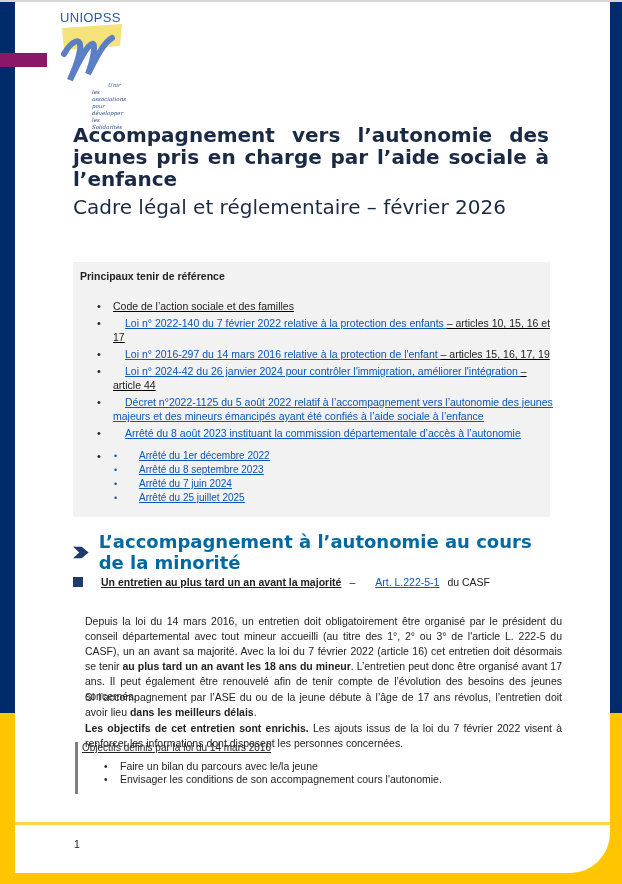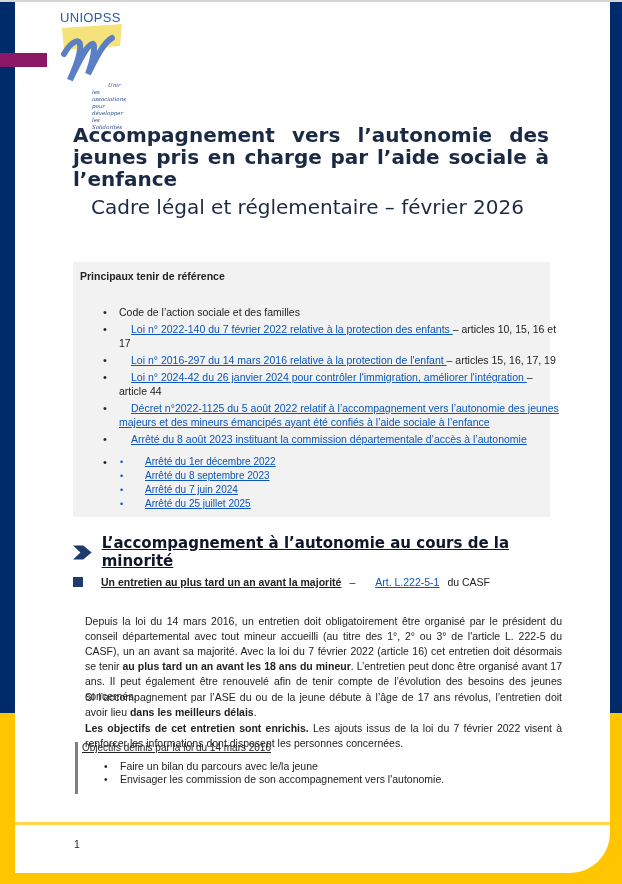--- a/index.html
+++ b/index.html
@@ -28,43 +28,43 @@
   }
   .logo-tag { position: absolute; left: 34px; top: 72px; font-size: 5.5px; color: #2a4a8a; font-style: italic; line-height: 7px; font-family: "DejaVu Serif", serif; }
 
   .title {
     position: absolute; left: 73px; top: 124px; width: 476px;
     font-family: "DejaVu Sans", sans-serif; font-weight: bold; color: #1b2a44;
     font-size: 20px; line-height: 22px; text-align: justify; text-align-last: left;
   }
   .subtitle {
     position: absolute; left: 73px; top: 195px; width: 476px;
-    font-family: "DejaVu Sans", sans-serif; color: #1b2a44; font-size: 20px; line-height: 24px; margin-left: 18px;
+    font-family: "DejaVu Sans", sans-serif; color: #1b2a44; font-size: 20px; line-height: 24px;
   }
 
   .ref-box {
     position: absolute; left: 73px; top: 262px; width: 477px; height: 255px;
     background: #f2f2f2;
   }
   .ref-title { position: absolute; left: 7px; top: 8px; font-size: 10.5px; font-weight: bold; color: #222; }
-  .ref-list { position: absolute; left: 12px; top: 27px; width: 460px; margin: 16px; padding: 0; list-style: none; }
+  .ref-list { position: absolute; left: 12px; top: 27px; width: 460px; margin: 10px; padding: 0; list-style: none; text-decoration: underline; }
   .ref-item { position: relative; padding-left: 18px; font-size: 10.5px; line-height: 14px; color: #222; margin-bottom: 3px; }
   .ref-item::before { content: "•"; position: absolute; left: 2px; top: 0; font-size: 11px; }
   .ref-item.gap { margin-top: 9px; }
   a.lnk { color: #0b56b8; text-decoration: underline; padding-left: 12px; }
   .sub-list { margin: 1px 0 0 0; padding: 0; list-style: none; }
   .sub-item { position: relative; padding-left: 14px; font-size: 10px; line-height: 14px; }
   .sub-item::before { content: "•"; position: absolute; left: 1px; top: 0; color: #0b56b8; font-size: 9px; }
 
   .section-head {
     position: absolute; left: 73px; top: 542px; width: 480px; height: 20px;
     display: flex; align-items: center;
   }
   .chev { width: 20px; height: 15px; margin-right: 10px; }
-  .section-title { font-family: "DejaVu Sans", sans-serif; font-weight: bold; font-size: 15px; color: #0f172a; text-decoration: underline; }
+  .section-title { font-family: "DejaVu Sans", sans-serif; font-weight: bold; font-size: 18px; color: #0369a1; }
 
   .sub-head { position: absolute; left: 73px; top: 576px; display: flex; align-items: center; font-size: 10.5px; color: #222; gap: 8px; }
   .sq { width: 10px; height: 10px; background: #1f3b6e; margin-right: 10px; display: inline-block; }
   .sub-head .u { text-decoration: underline; font-weight: bold; }
 
   .para { position: absolute; left: 73px; width: 477px; font-size: 10.5px; line-height: 15px; color: #222; text-align: justify; margin: 12px; }
   .para b { font-weight: bold; }
 
   .objectives { position: absolute; left: 75px; top: 742px; width: 470px; height: 52px; border-left: 3px solid #808080; }
   .obj-title { position: absolute; left: 4px; top: 0; font-size: 10px; text-decoration: underline; color: #222; }
@@ -151,17 +151,17 @@
 <p class="para" style="top:602px"><span>Depuis la loi du 14 mars 2016, un entretien doit obligatoirement être organisé par le président du conseil départemental avec tout mineur accueilli (au titre des 1°, 2° ou 3° de l'article L. 222-5 du CASF), un an avant sa majorité. Avec la loi du 7 février 2022 (article 16) cet entretien doit désormais se tenir </span><b>au plus tard un an avant les 18 ans du mineur</b><span>. L’entretien peut donc être organisé avant 17 ans. Il peut également être renouvelé afin de tenir compte de l’évolution des besoins des jeunes concernés.</span></p>
 
 <p class="para" style="top:678px"><span>Si l’accompagnement par l’ASE du ou de la jeune débute à l’âge de 17 ans révolus, l’entretien doit avoir lieu </span><b>dans les meilleurs délais</b><span>.</span></p>
 
 <p class="para" style="top:709px"><b>Les objectifs de cet entretien sont enrichis.</b><span> Les ajouts issus de la loi du 7 février 2022 visent à renforcer les informations dont disposent les personnes concernées.</span></p>
 
 <div class="objectives">
   <div class="obj-title">Objectifs définis par la loi du 14 mars 2016</div>
   <ul class="obj-list">
     <li class="obj-item">Faire un bilan du parcours avec le/la jeune</li>
-    <li class="obj-item">Envisager les commission de son accompagnement vers l'autonomie.</li>
+    <li class="obj-item">Envisager les conditions de son accompagnement cours l'autonomie.</li>
   </ul>
 </div>
 
 <div class="page-num">1</div>
 
 </body></html>

